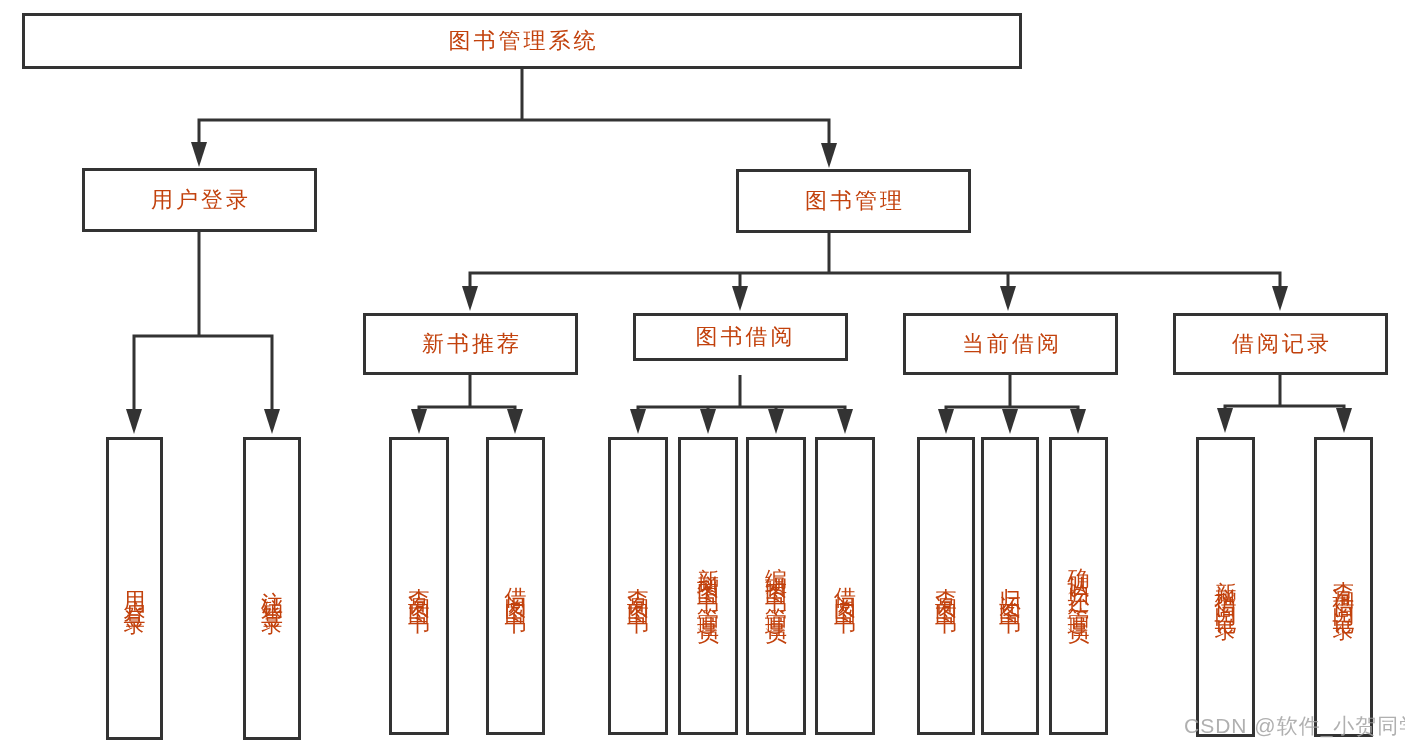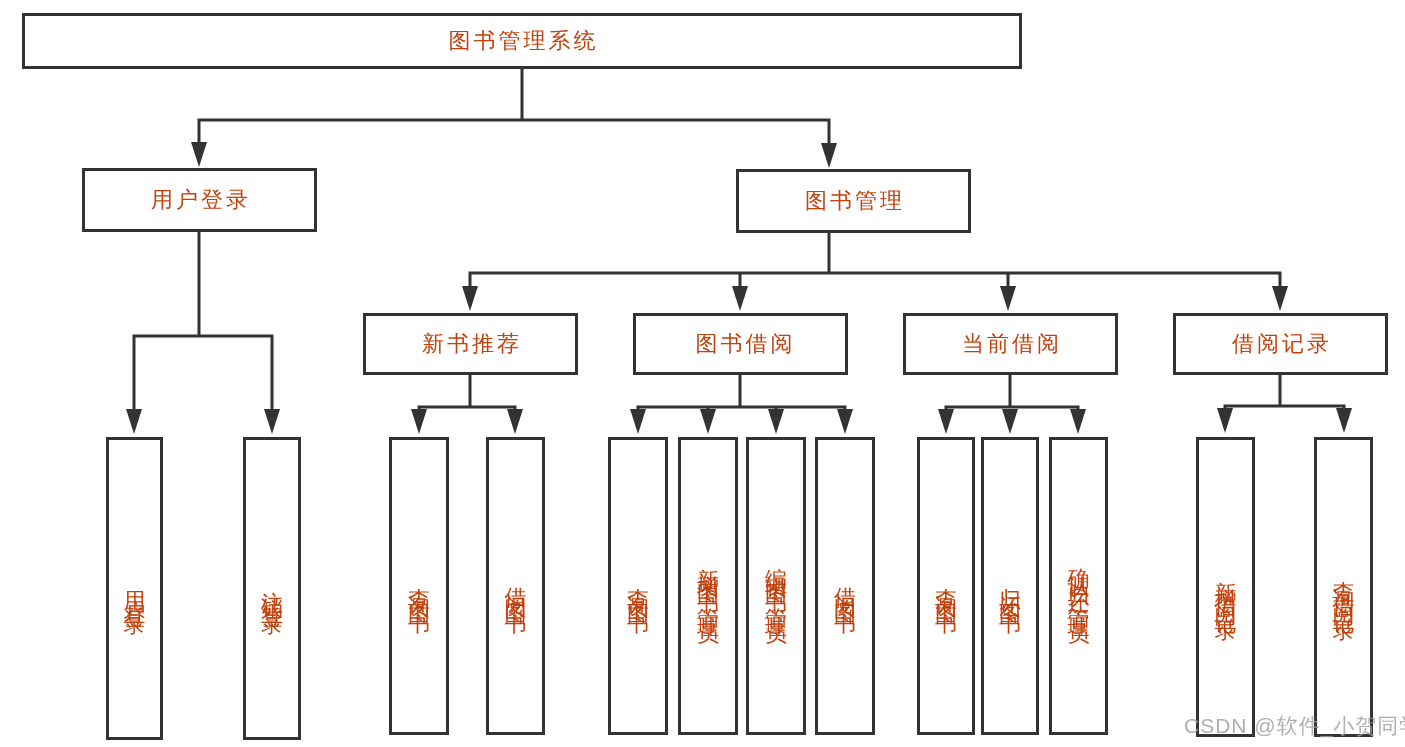--- a/index.html
+++ b/index.html
@@ -111,21 +111,21 @@
   <div class="node" style="left:82px; top:168px; width:235px; height:64px;">
     <span class="h-label">用户登录</span>
   </div>
   <div class="node" style="left:712px; top:169px; width:235px; height:64px;margin-left:24px;">
     <span class="h-label">图书管理</span>
   </div>
 
   <div class="node" style="left:363px; top:313px; width:215px; height:62px;">
     <span class="h-label">新书推荐</span>
   </div>
-  <div class="node" style="left:633px; top:313px; width:215px; height:62px;padding-left:7px;">
+  <div class="node" style="left:633px; top:313px; width:215px; height:48px;padding-left:7px;">
     <span class="h-label">图书借阅</span>
   </div>
   <div class="node" style="left:903px; top:313px; width:215px; height:62px;">
     <span class="h-label">当前借阅</span>
   </div>
   <div class="node" style="left:1173px; top:313px; width:215px; height:62px;">
     <span class="h-label">借阅记录</span>
   </div>
 
   <div class="node" style="left:106px; top:437px; width:57px; height:303px;">

